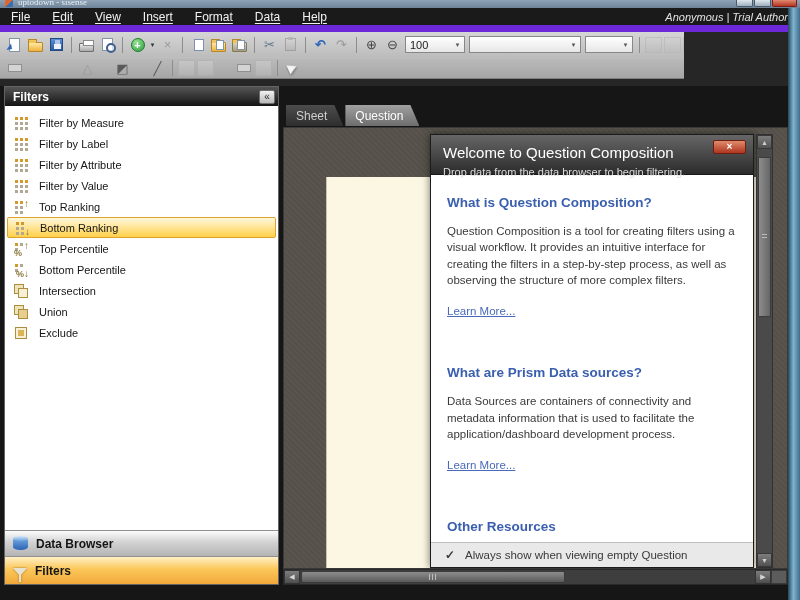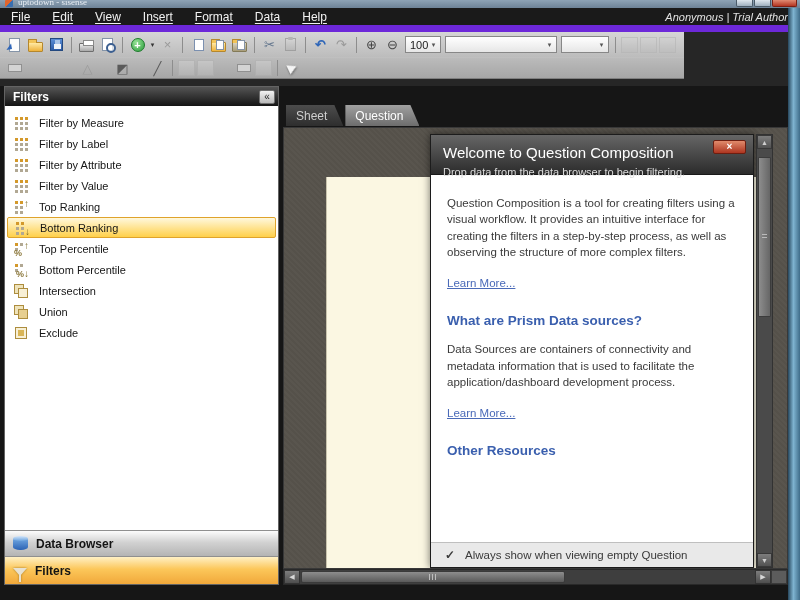--- a/index.html
+++ b/index.html
@@ -143,21 +143,21 @@
   .dsub { color:#dcdcdc; font-size:11px; }
   .dclose { position:absolute; top:5px; right:7px; width:33px; height:14px;
     background:linear-gradient(#e18b6c,#ad3520); border:1px solid #6c1e10; border-radius:2px;
     color:#fff; font-size:10px; font-weight:bold; display:flex; align-items:center; justify-content:center;
     line-height:0; cursor:pointer; }
   .dbody { flex:1; padding:20px 16px 0; overflow:hidden; }
   .dh { color:#3a5fae; font-size:13.5px; font-weight:bold; margin-bottom:13px; }
   .dp { color:#3a3a3a; font-size:11.5px; line-height:1.42; margin-bottom:13px; }
   .dlink { color:#4a6ab8; font-size:11.5px; text-decoration:underline; cursor:pointer; }
   .dsec { margin-bottom:0; }
-  .dsec + .dsec { margin-top:22px; }
+  .dsec + .dsec { margin-top:46px; }
   .dfoot { flex:none; height:25px; background:#e9e9e9; border-top:1px solid #bfbfbf;
     display:flex; align-items:center; gap:10px; padding:0 14px; font-size:11.5px; color:#3a3a3a; cursor:pointer; }
   .fcheck { font-size:12px; font-weight:bold; color:#3a3a3a; }
 
   
   .vscroll { position:absolute; left:472px; top:6px; bottom:0; width:17px;
     background:#4a4a4a; border:1px solid #323232; display:flex; flex-direction:column; }
   .sarrow { flex:none; height:14px; background:linear-gradient(#7d7d7d,#525252); border:1px solid #383838;
     color:#cfcfcf; font-size:7px; display:flex; align-items:center; justify-content:center; cursor:pointer; }
   .vtrack { flex:1; position:relative; }
@@ -242,21 +242,21 @@
       <span class="tbi glyph-steel">✂</span>
       <span class="tbi fade">
           <span class="i-clip"></span>
         </span>
       <span class="tsep"></span>
       <span class="tbi glyph-blue">↶</span>
       <span class="tbi glyph-gray">↷</span>
       <span class="tsep"></span>
       <span class="tbi">⊕</span>
       <span class="tbi">⊖</span>
-      <span class="combo" style="width:36px">
+      <span class="combo" style="width:60px">
         <span>100</span>
         <span class="dd-ar">▾</span>
       </span>
       <span class="combo" style="width:112px">
         <span></span>
         <span class="dd-ar">▾</span>
       </span>
       <span class="combo" style="width:48px">
         <span></span>
         <span class="dd-ar">▾</span>
@@ -391,20 +391,21 @@
     <div class="sheetpage"></div>
 
     <div class="dialog">
       <div class="dhead">
         <div class="dtitle">Welcome to Question Composition</div>
         <div class="dsub">Drop data from the data browser to begin filtering.</div>
         <div class="dclose">×</div>
       </div>
       <div class="dbody">
         <div class="dsec">
+          <div class="dh">What is Question Composition?</div>
           <div class="dp">Question Composition is a tool for creating filters using a visual workflow. It provides an intuitive interface for creating the filters in a step-by-step process, as well as observing the structure of more complex filters.</div>
           <span class="dlink">Learn More...</span>
         </div>
         <div class="dsec">
           <div class="dh">What are Prism Data sources?</div>
           <div class="dp">Data Sources are containers of connectivity and metadata information that is used to facilitate the application/dashboard development process.</div>
           <span class="dlink">Learn More...</span>
         </div>
         <div class="dsec">
           <div class="dh">Other Resources</div>

